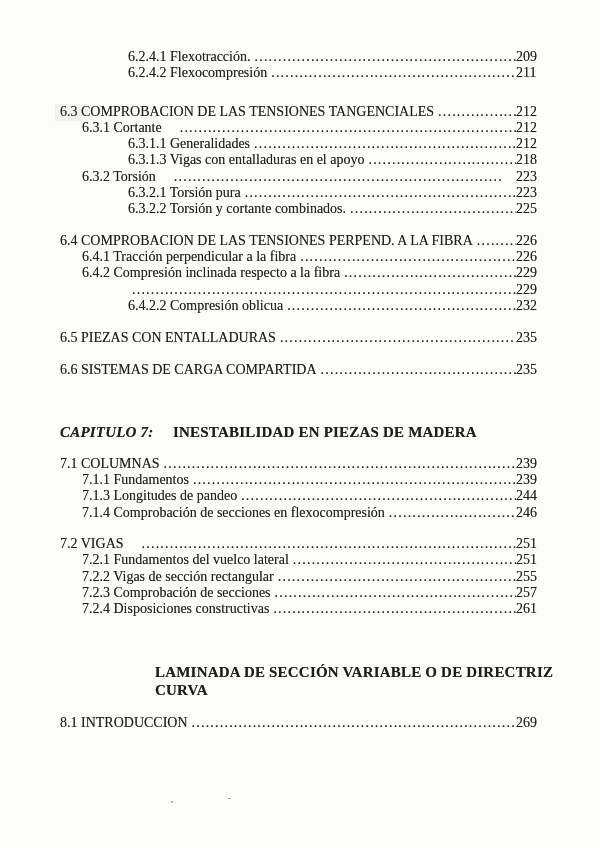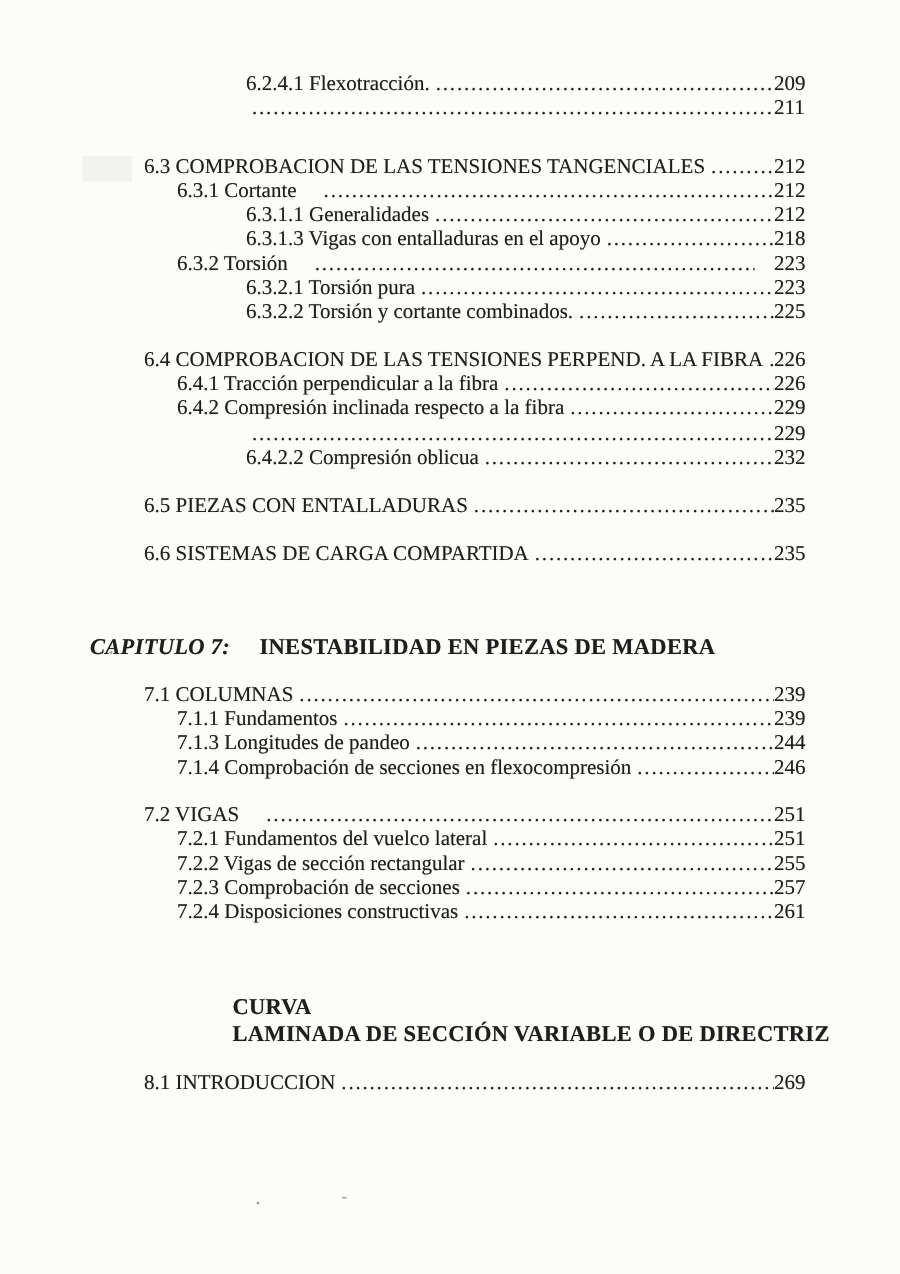--- a/index.html
+++ b/index.html
@@ -24,21 +24,20 @@
     padding: 49px 58px 0 60px;
   }
   
   .entry {
     display: flex;
     align-items: baseline;
     font-size: 14px;
     line-height: 16.3px;
     white-space: nowrap;
     text-shadow: 0 0 0.45px rgba(50,50,50,0.55);
-    margin-left: 36px;
   }
   .lvl2 { padding-left: 22px; }
   .lvl3 { padding-left: 68px; }
   .label { white-space: nowrap; flex: 0 0 auto; }
   .leader {
     flex: 1 1 0px;
     min-width: 0;
     overflow: hidden;
     white-space: nowrap;
   }
@@ -91,20 +90,21 @@
   <div class="speck" style="left:73px;top:434px;"></div>
   <div class="speck" style="left:171px;top:801px;"></div>
   <div class="speck" style="left:228px;top:798px;width:3px;height:1px;border-radius:0;"></div>
   <div class="content">
       <div class="entry lvl3">
         <span class="label">6.2.4.1 Flexotracción.</span>
         <span class="leader"></span>
         <span class="pagenum">209</span>
       </div>
       <div class="entry lvl3">
+        <span class="label">6.2.4.2 Flexocompresión</span>
         <span class="leader"></span>
         <span class="pagenum">211</span>
       </div>
       <div class="spacer" style="height: 22px;"></div>
       <div class="entry lvl1">
         <span class="label">6.3 COMPROBACION DE LAS TENSIONES TANGENCIALES</span>
         <span class="leader"></span>
         <span class="pagenum">212</span>
       </div>
       <div class="entry lvl2">
@@ -223,22 +223,22 @@
         <span class="leader"></span>
         <span class="pagenum">257</span>
       </div>
       <div class="entry lvl2">
         <span class="label">7.2.4 Disposiciones constructivas</span>
         <span class="leader"></span>
         <span class="pagenum">261</span>
       </div>
       <div class="spacer" style="height: 46px;"></div>
       <div class="chapter">
+        <div class="chap-cont">LAMINADA DE SECCIÓN VARIABLE O DE DIRECTRIZ</div>
         <div class="chap-cont">CURVA</div>
-        <div class="chap-cont">LAMINADA DE SECCIÓN VARIABLE O DE DIRECTRIZ</div>
       </div>
       <div class="spacer" style="height: 16px;"></div>
       <div class="entry lvl1">
         <span class="label">8.1 INTRODUCCION</span>
         <span class="leader"></span>
         <span class="pagenum">269</span>
       </div>
     </div>
 </div>
 

